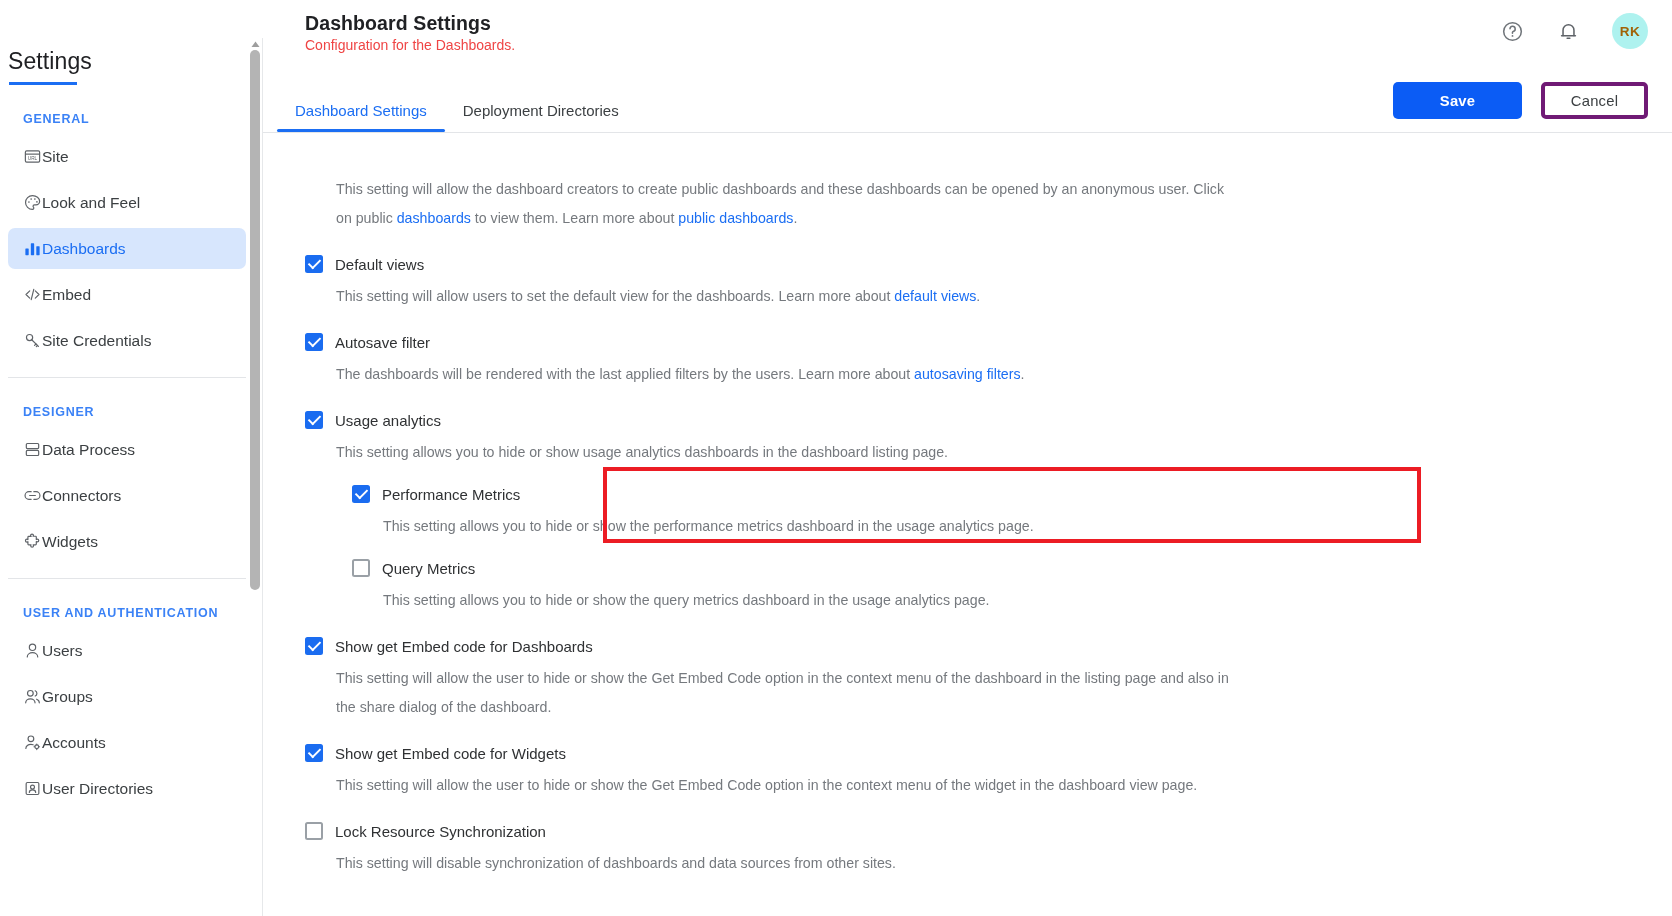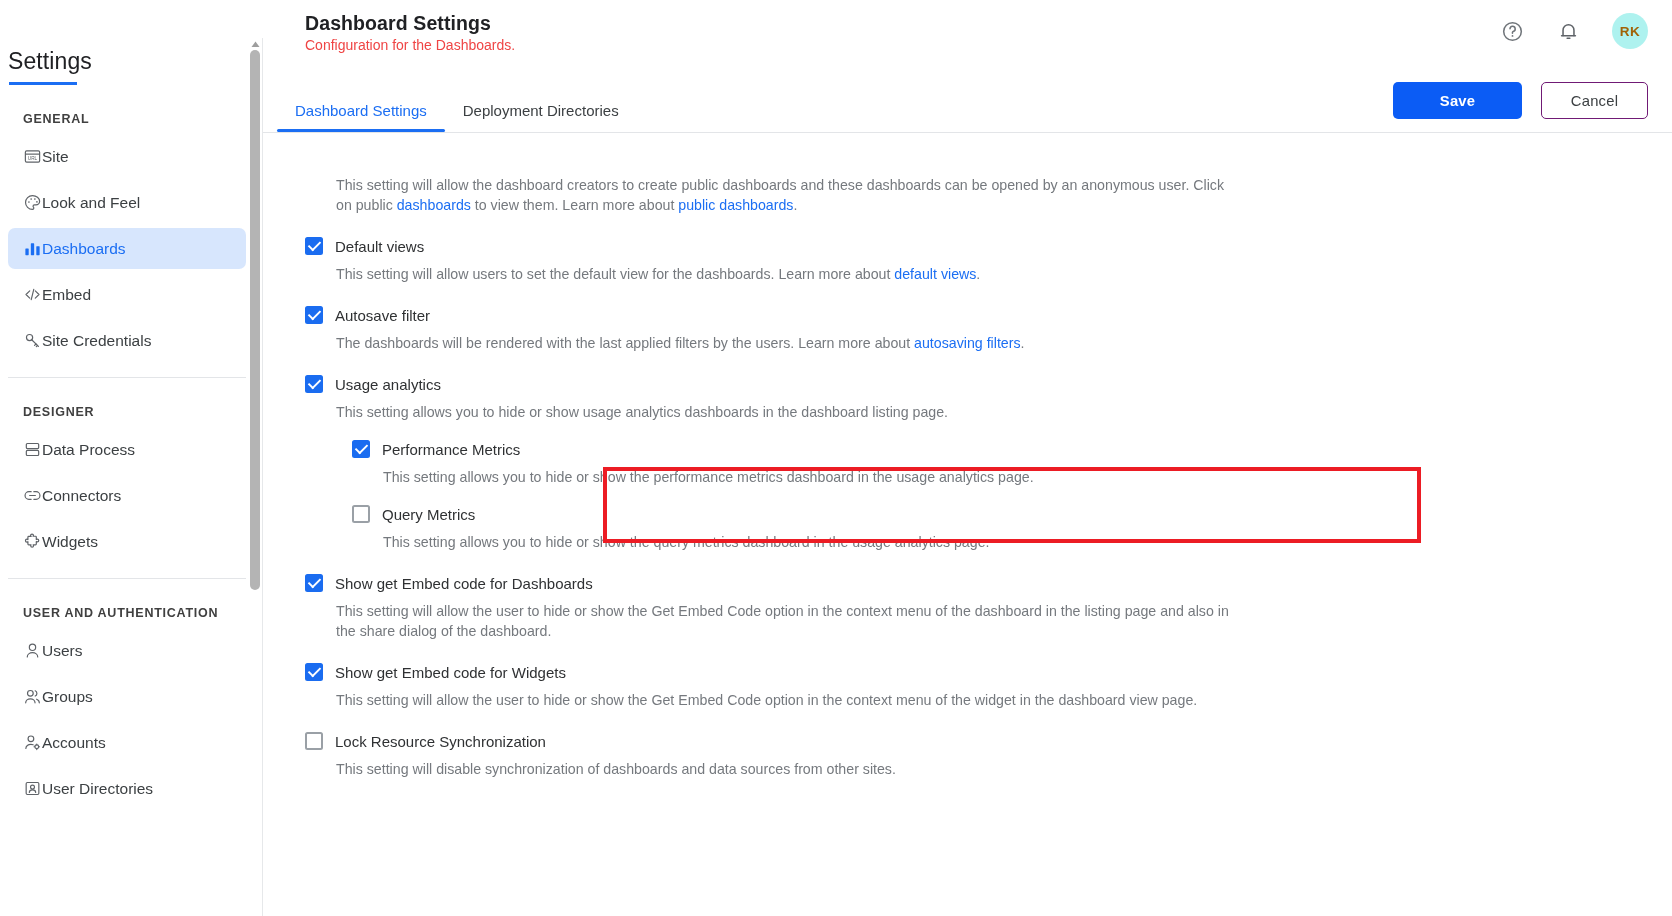--- a/index.html
+++ b/index.html
@@ -24,21 +24,21 @@
   }
   .sidebar-title-wrap { padding: 10px 0 0 8px; }
   .sidebar-title {
     font-size: 23px; color: #202124; font-weight: 400;
     letter-spacing: .1px; padding: 0 0 4px 0; display: inline-block;
   }
   .sidebar-title-underline {
     width: 68px; height: 3px; background: #1b6ef3; margin: 3px 0 0 1px;
   }
   .nav-section-label {
-    font-size: 12.5px; color: #404040; font-weight: 700;
+    font-size: 12.5px; color: #3b82f6; font-weight: 700;
     letter-spacing: .75px; padding: 0 0 0 23px; margin: 27px 0 10px 0;
   }
   .nav-item {
     display: flex; align-items: center; gap: 0;
     height: 41px; margin: 5px 17px 5px 8px;
     padding: 0 0 0 15px;
     border-radius: 7px; cursor: pointer;
     color: #3c4043; font-size: 15.5px;
   }
   .nav-item.active { background: #d7e6fd; color: #1b6ef3; font-weight: 500; }
@@ -86,21 +86,21 @@
   .action-bar {
     position: absolute; top: 82px; right: 24px;
     display: flex; align-items: center; gap: 19px;
   }
   .btn {
     height: 37px; border-radius: 5px; font-size: 14.8px;
     display: flex; align-items: center; justify-content: center;
     cursor: pointer; font-weight: 600; letter-spacing: .2px;
   }
   .btn-save { width: 129px; background: #0b5cf5; color: #fff; border: none; }
-  .btn-cancel { width: 107px; background: #fff; color: #3c4043; border: 1px solid #701a75; font-weight: 500; }
+  .btn-cancel { width: 107px; background: #fff; color: #3c4043; border: 4px solid #701a75; font-weight: 500; }
 
   .tabs { display: flex; gap: 0; margin: 49px 0 0 14px; position: relative; }
   .tab {
     padding: 0 18px 13px 18px; font-size: 15px; color: #3c4043;
     cursor: pointer; font-weight: 500; position: relative;
   }
   .tab.active { color: #1b6ef3; }
   .tab.active::after {
     content: ""; position: absolute; left: 0; right: 0; bottom: 0;
     height: 3.5px; background: #1b6ef3; border-radius: 2px;
@@ -109,21 +109,21 @@
 
   .settings-body { padding: 33px 0 0 0; position: relative; }
   .setting {
     display: block; position: relative;
     padding-left: 42px;
   }
   .setting + .setting { margin-top: 22px; }
   .setting-row { display: flex; align-items: center; gap: 12px; }
   .setting-label { font-size: 15px; color: #2f3133; }
   .setting-desc {
-    font-size: 14.2px; color: #75797e; line-height: 20px;
+    font-size: 14.2px; color: #75797e; line-height: 29px;
     margin: 9px 0 0 31px; max-width: 900px;
   }
   .setting-desc a { color: #1b6ef3; text-decoration: none; cursor: pointer; }
 
   .checkbox {
     width: 18px; height: 18px; border-radius: 2.5px; flex: 0 0 18px;
     border: 2px solid #9aa0a6; background: #fff; cursor: pointer;
     display: flex; align-items: center; justify-content: center;
   }
   .checkbox.checked { background: #1a6cf0; border-color: #1a6cf0; }

